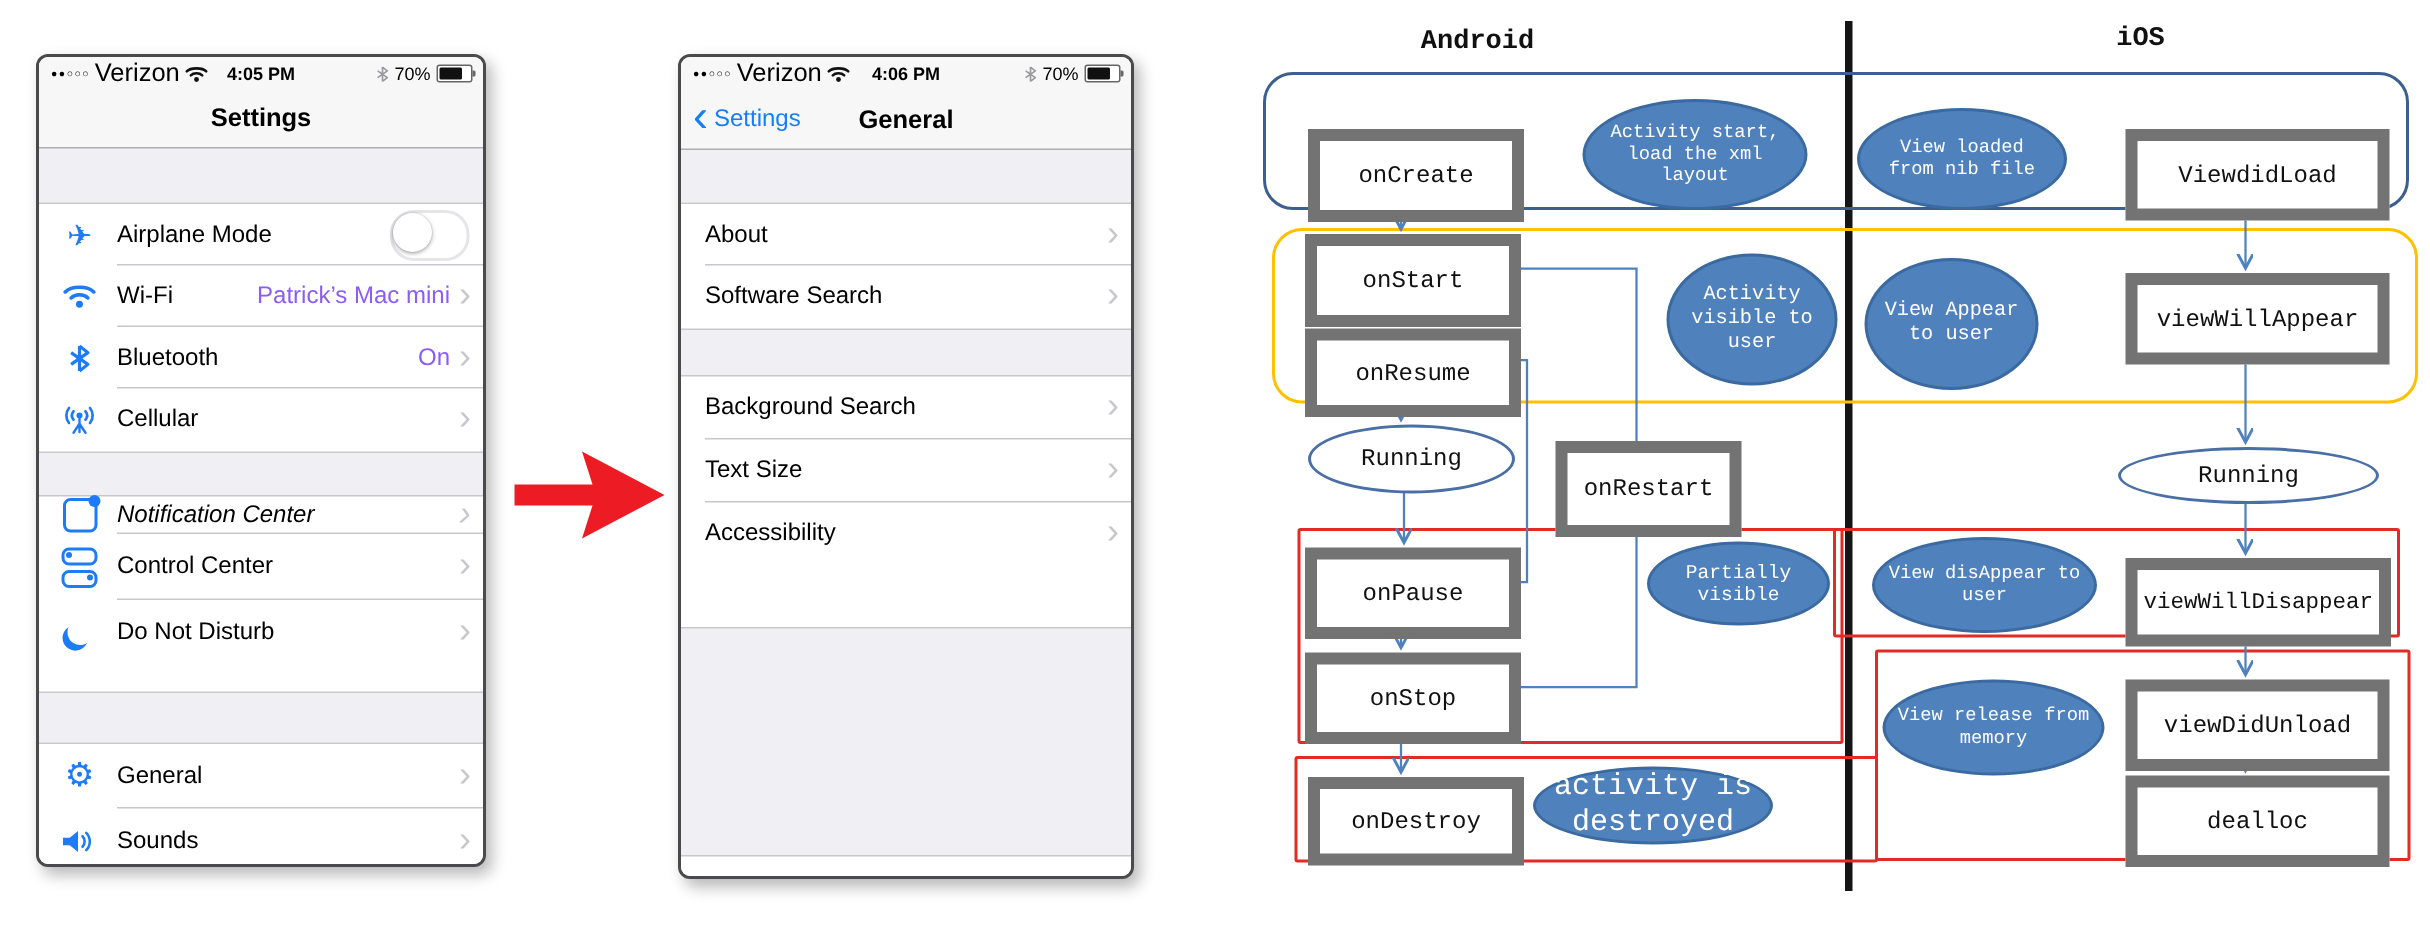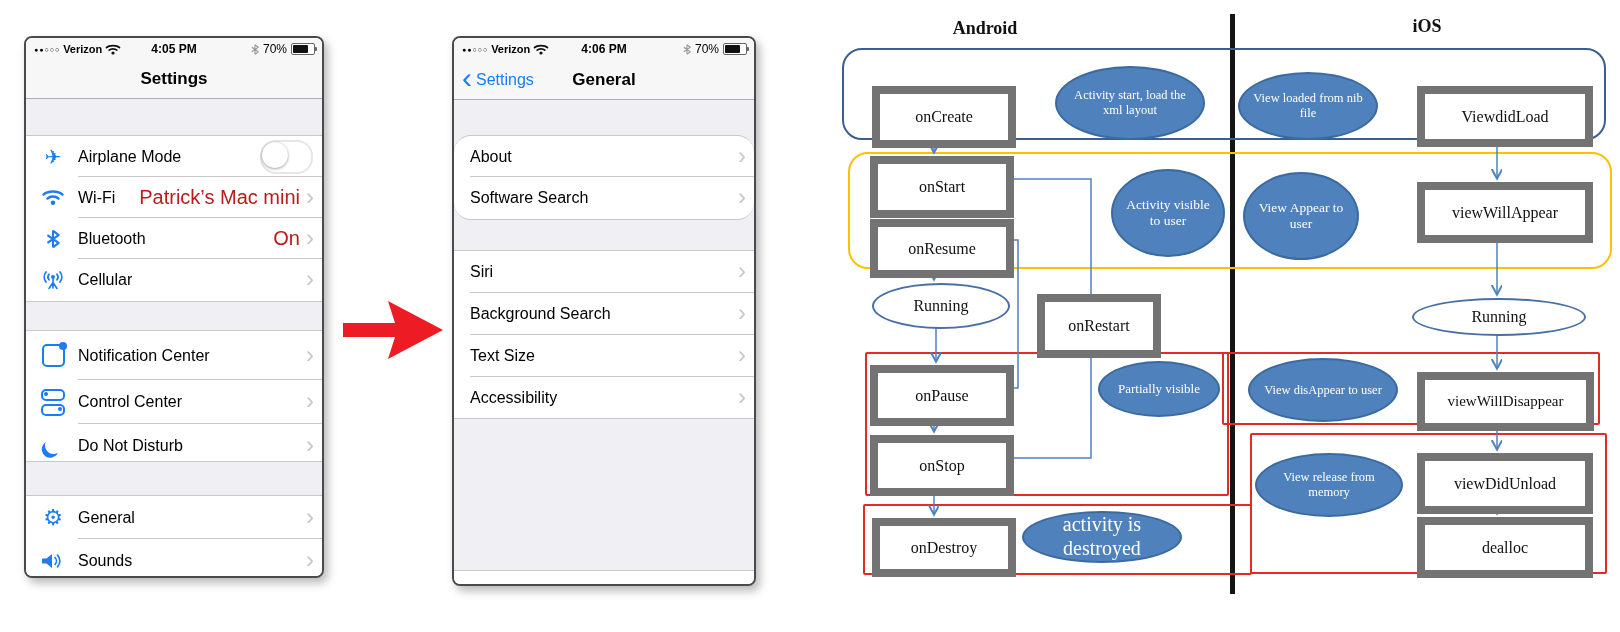--- a/index.html
+++ b/index.html
@@ -12,39 +12,39 @@
   #phone1{left:24px;top:36px;width:296px;height:538px;}
   #phone2{left:452px;top:36px;width:300px;height:546px;}
 
   .topbar{position:absolute;left:0;top:0;right:0;background:#f7f7f8;border-bottom:1px solid #aeaeb2;}
   #phone1 .topbar{height:60px;}
   #phone2 .topbar{height:61px;}
 
   .status{position:absolute;left:0;top:0;right:0;height:22px;font-size:12px;color:#000;}
   .status .sleft{position:absolute;left:8px;top:0;height:22px;display:flex;align-items:center;gap:3px;}
   .status .dots{font-size:7px;letter-spacing:1px;color:#000;}
-  .status .carrier{font-size:11px;font-weight:bold;}
+  .status .carrier{font-size:17px;}
   .status .stime{position:absolute;left:0;right:0;top:0;height:22px;text-align:center;line-height:23px;font-weight:bold;font-size:12px;}
   .status .sright{position:absolute;right:7px;top:0;height:22px;display:flex;align-items:center;gap:4px;}
   .batt{width:22px;height:10px;border:1px solid #666;border-radius:2px;position:relative;background:#fff;}
   .batt .fill{position:absolute;left:1px;top:1px;bottom:1px;width:68%;background:#111;border-radius:1px;}
   .batt .nub{position:absolute;right:-3px;top:2.5px;width:2px;height:4px;background:#666;border-radius:0 1px 1px 0;}
 
   .navtitle{position:absolute;left:0;right:0;top:22px;text-align:center;font-weight:bold;font-size:17px;color:#000;}
   #phone1 .navtitle{line-height:38px;}
   #phone2 .navtitle{line-height:39px;}
   .backbtn{position:absolute;left:8px;top:22px;height:39px;display:flex;align-items:center;color:#157efb;font-size:16px;cursor:default;}
   .backbtn .bchev{font-size:30px;line-height:30px;margin-right:4px;margin-top:-4px;}
 
   .group{position:absolute;left:0;right:0;background:#fff;border-top:1px solid #c8c7cc;border-bottom:1px solid #c8c7cc;}
   .row{position:relative;display:flex;align-items:center;}
   .row .lbl{font-size:16px;color:#000;}
   #phone1 .row .lbl{margin-left:52px;}
   #phone2 .row .lbl{margin-left:16px;}
-  .row .val{margin-left:auto;font-size:20px;color:#b91c1c;}
+  .row .val{margin-left:auto;font-size:16px;color:#8b5cf6;}
   .chev{color:#c7c7cc;font-size:24px;line-height:10px;margin:0 8px 2px 6px;}
   .chev::after{content:"›";}
   .row .val + .chev{margin-left:6px;}
   .row .spacer{margin-left:auto;}
   #phone1 .row:not(:first-child)::before{content:"";position:absolute;left:52px;right:0;top:-1px;height:1px;background:#c8c7cc;}
   #phone2 .row:not(:first-child)::before{content:"";position:absolute;left:16px;right:0;top:-1px;height:1px;background:#c8c7cc;}
 
   .iconbox{position:absolute;left:12px;width:30px;height:30px;display:flex;align-items:center;justify-content:center;}
   .uicon{font-family:"DejaVu Sans",sans-serif;color:#1d7cf5;}
   .moonshape{width:17px;height:17px;border-radius:50%;box-shadow:-4px 3px 0 0 #1d7cf5;transform:rotate(-12deg);}
@@ -57,21 +57,21 @@
 
   .toggle{width:49px;height:30px;border-radius:16px;background:#fff;border:2px solid #e5e5ea;position:relative;margin-right:9px;}
   .toggle .knob{position:absolute;left:0px;top:0px;width:26px;height:26px;border-radius:50%;background:#fff;box-shadow:0 1px 3px rgba(0,0,0,.35),0 0 1px rgba(0,0,0,.2);}
 
   .partialrow{position:absolute;left:0;right:0;bottom:0;background:#fff;border-top:1px solid #c8c7cc;}
 
   
   #redarrow{position:absolute;left:335px;top:292px;}
 
   
-  #diagram{position:absolute;left:815px;top:8px;width:805px;height:622px;font-family:Liberation Serif, serif;}
+  #diagram{position:absolute;left:815px;top:8px;width:805px;height:622px;font-family:Liberation Mono, monospace;}
   .dheader{position:absolute;font-weight:bold;font-size:18px;color:#111;text-align:center;width:140px;}
   .blackline{position:absolute;width:5px;background:#151515;}
   .container{position:absolute;border-style:solid;background:transparent;}
   .c-blue{border-color:#3c5f8f;border-width:2.5px;border-radius:20px;}
   .c-yellow{border-color:#ffc000;border-width:2.5px;border-radius:20px;}
   .c-red{border-color:#e12b26;border-width:2.5px;border-radius:2px;}
   .dbox{position:absolute;background:#fff;border:8px solid #737373;display:flex;align-items:center;justify-content:center;
         font-size:16px;color:#111;}
   .dellipse{position:absolute;background:#4f81bd;border:2px solid #3a6aa0;border-radius:50%;display:flex;align-items:center;
             justify-content:center;text-align:center;color:#fff;font-size:12.5px;line-height:1.18;padding:2px 8px;box-sizing:border-box;}
@@ -154,21 +154,21 @@
           <path d="M13,10 L13,19 M13,13.5 L9,19.5 M13,13.5 L17,19.5" fill="none" stroke="#1d7cf5" stroke-width="1.6" stroke-linecap="round"></path>
         </svg>
       </span>
       <span class="lbl">Cellular</span>
       <span class="spacer"></span>
       <span class="chev"></span>
     </div>
   </div>
 
   <div class="group" style="top:292px;height:130px;">
-    <div class="row" style="height:49px;">
+    <div class="row" style="height:25px;font-style:italic;">
       <span class="iconbox">
           <span class="ncicon">
             <i></i>
           </span>
         </span>
       <span class="lbl">Notification Center</span>
       <span class="spacer"></span>
       <span class="chev"></span>
     </div>
     <div class="row" style="height:44px;">
@@ -248,39 +248,34 @@
           </span>
       </div>
     </div>
     <div class="backbtn">
       <span class="bchev">‹</span>
       <span>Settings</span>
     </div>
     <div class="navtitle">General</div>
   </div>
 
-  <div class="group" style="top:97px;height:83px;border-radius:17px;">
+  <div class="group" style="top:97px;height:83px;">
     <div class="row" style="height:41px;">
       <span class="lbl">About</span>
         <span class="spacer"></span>
         <span class="chev"></span>
     </div>
     <div class="row" style="height:42px;">
       <span class="lbl">Software Search</span>
         <span class="spacer"></span>
         <span class="chev"></span>
     </div>
   </div>
 
   <div class="group" style="top:212px;height:167px;">
-    <div class="row" style="height:42px;">
-      <span class="lbl">Siri</span>
-        <span class="spacer"></span>
-        <span class="chev"></span>
-    </div>
     <div class="row" style="height:42px;">
       <span class="lbl">Background Search</span>
         <span class="spacer"></span>
         <span class="chev"></span>
     </div>
     <div class="row" style="height:42px;">
       <span class="lbl">Text Size</span>
         <span class="spacer"></span>
         <span class="chev"></span>
     </div>

